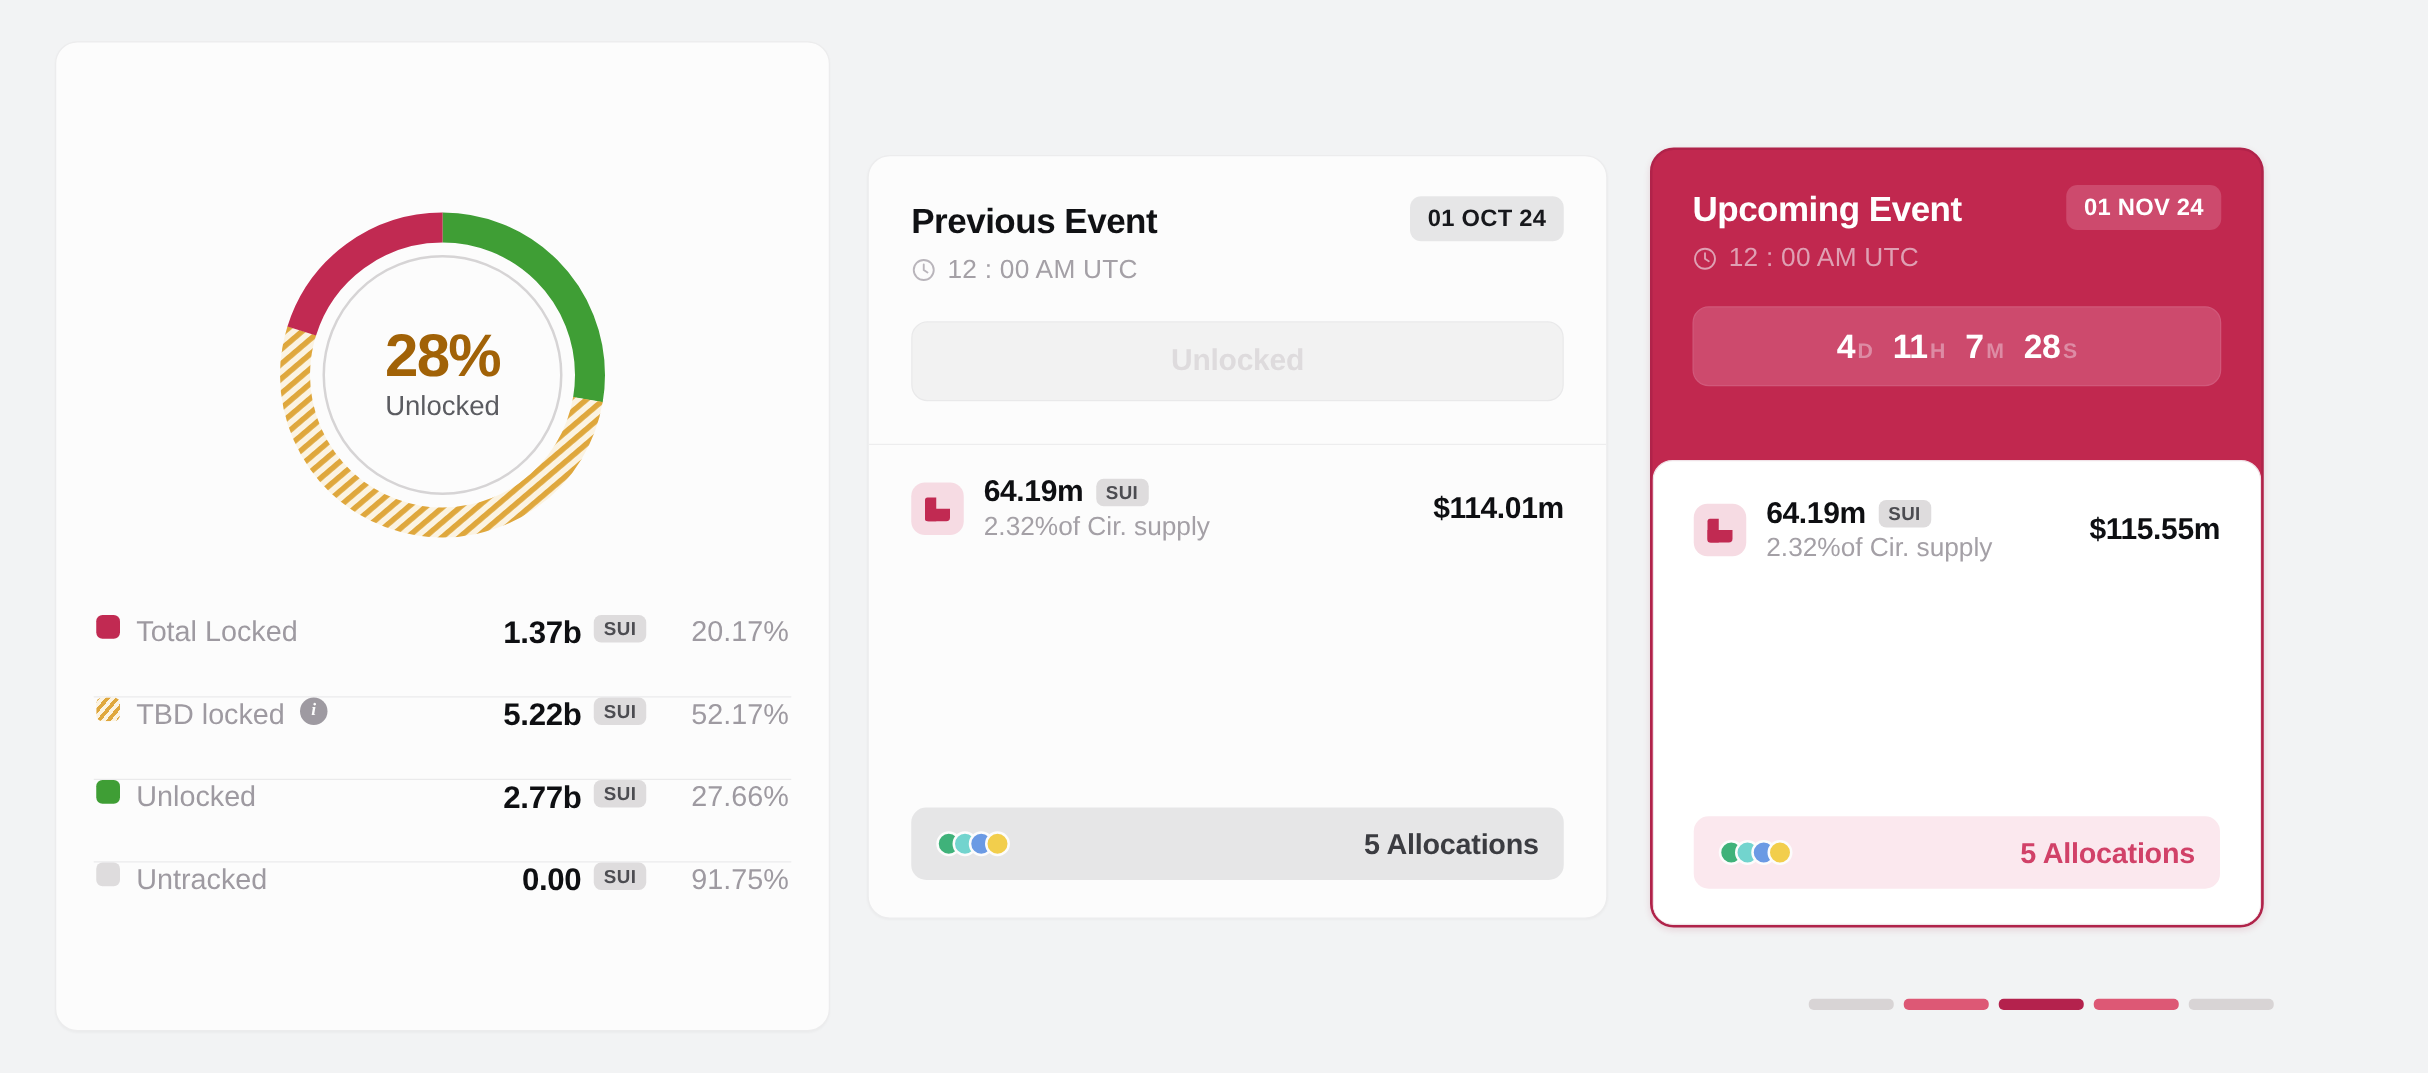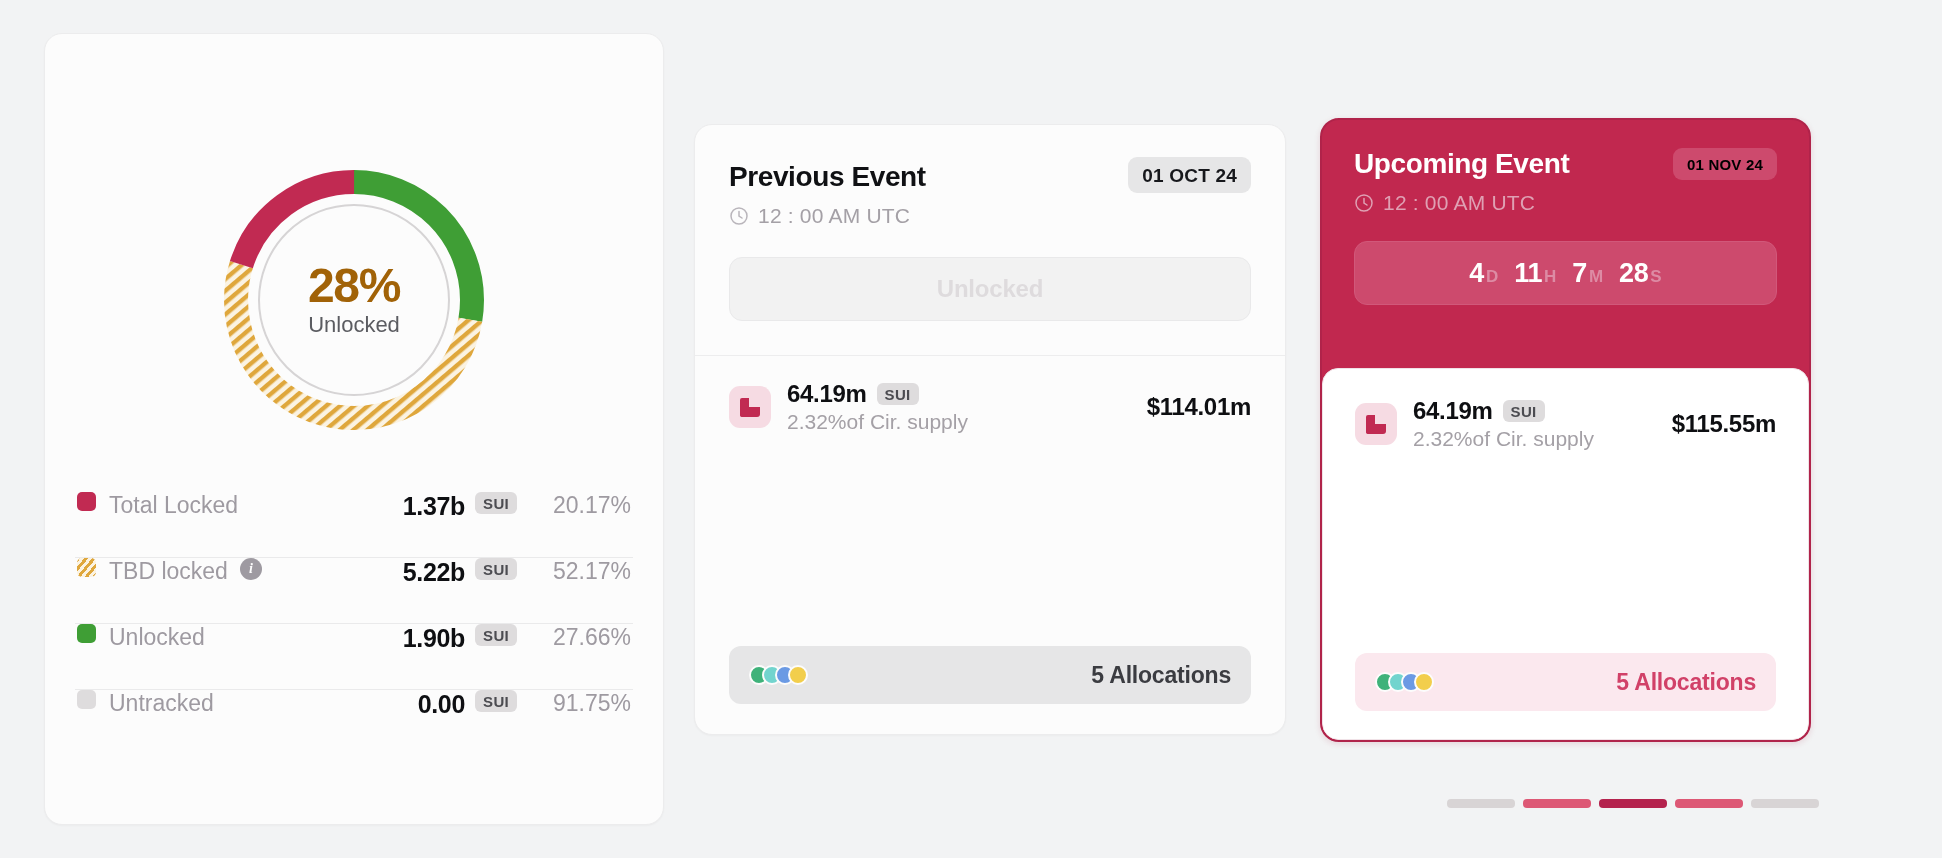--- a/index.html
+++ b/index.html
@@ -397,22 +397,22 @@
   .up-title {
     font-size: 28px;
     font-weight: 700;
     color: #ffffff;
     letter-spacing: -0.4px;
     line-height: 1.15;
   }
 
   .up-date-badge {
     background: #cd4a6d;
-    color: #000000;
-    font-size: 15px;
+    color: #ffffff;
+    font-size: 19px;
     font-weight: 700;
     letter-spacing: 0.2px;
     border-radius: 9px;
     padding: 9px 14px 8px;
     white-space: nowrap;
     line-height: 1;
   }
 
   .up-time-text {
     font-size: 21px;
@@ -549,21 +549,21 @@
         <div class="legend-spacer"></div>
         <div class="legend-value">5.22b</div>
         <div class="chip">SUI</div>
         <div class="legend-pct">52.17%</div>
       </div>
 
       <div class="legend-row">
         <div class="swatch" style="background:#3f9e35"></div>
         <div class="legend-label">Unlocked</div>
         <div class="legend-spacer"></div>
-        <div class="legend-value">1.90b</div>
+        <div class="legend-value">2.77b</div>
         <div class="chip">SUI</div>
         <div class="legend-pct">27.66%</div>
       </div>
 
       <div class="legend-row">
         <div class="swatch" style="background:#dedcdd"></div>
         <div class="legend-label">Untracked</div>
         <div class="legend-spacer"></div>
         <div class="legend-value">0.00</div>
         <div class="chip">SUI</div>

